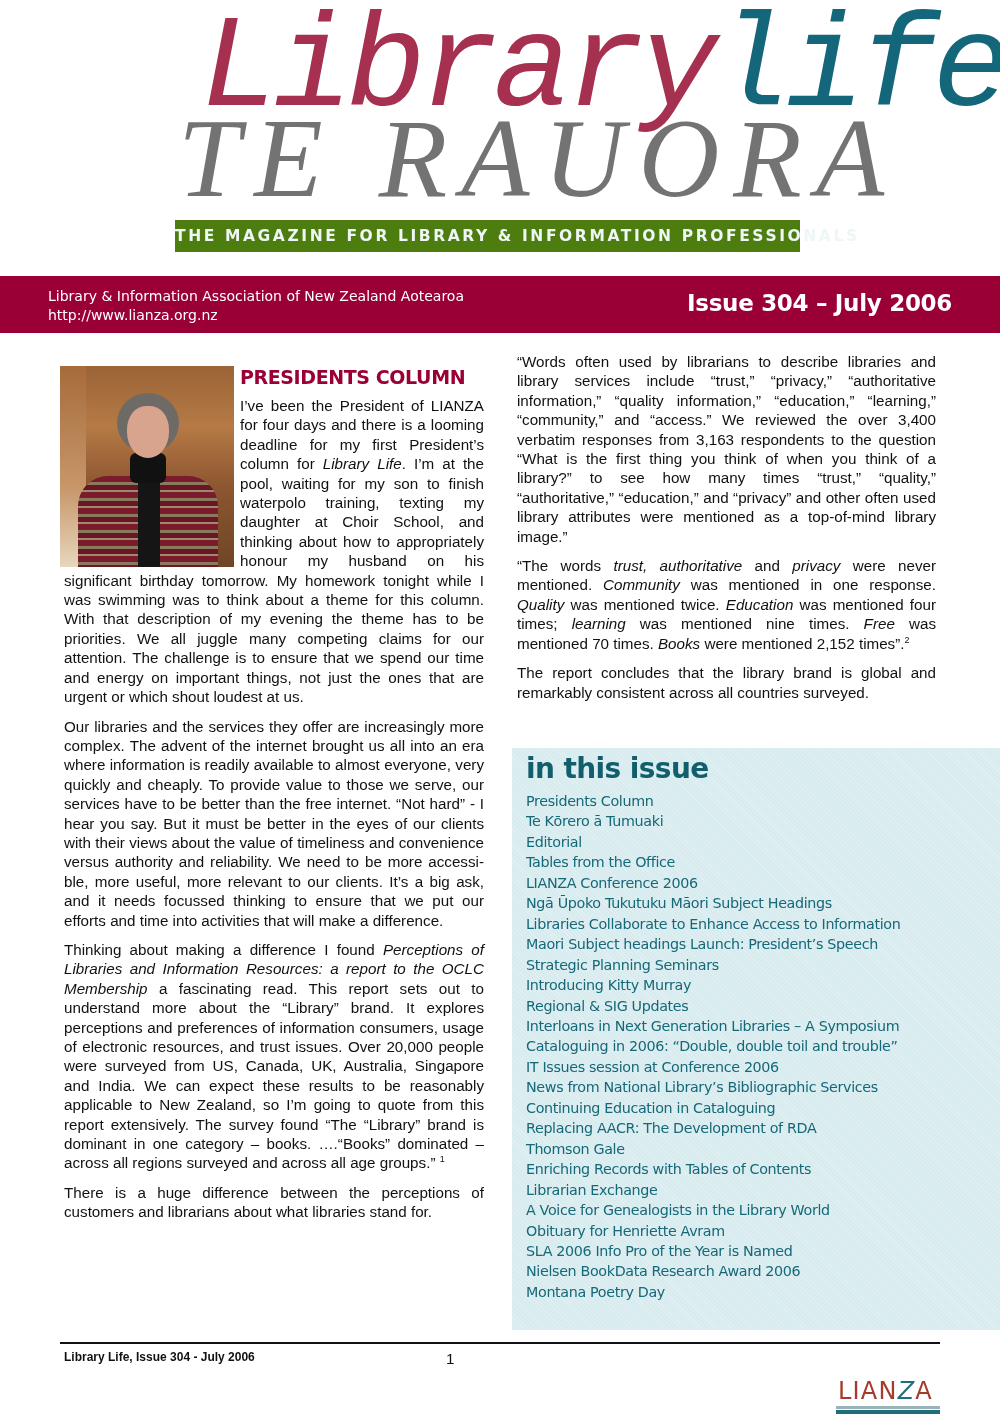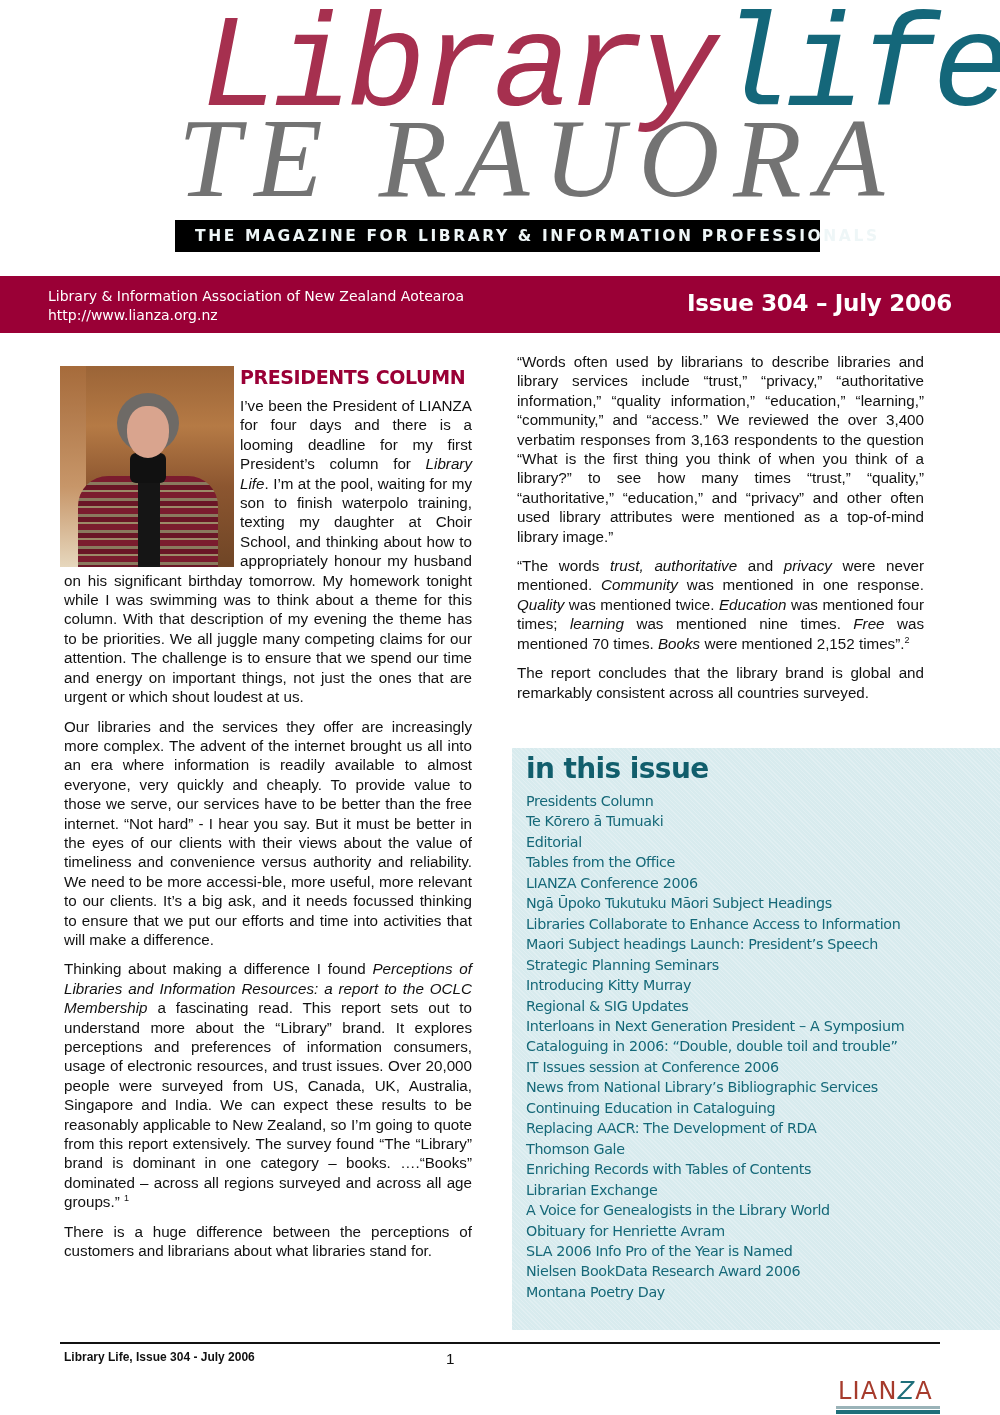--- a/index.html
+++ b/index.html
@@ -4,41 +4,41 @@
 <style>
   html, body { margin: 0; padding: 0; background: #ffffff; }
   body { width: 1000px; height: 1415px; position: relative; overflow: hidden; font-family: "Liberation Sans", sans-serif; color: #111; }
 
   
   .masthead { position: absolute; left: 170px; top: 0; width: 660px; height: 265px; }
   .te-rauora { position: absolute; left: 8px; top: 102px; font-family: "Liberation Serif", serif; font-style: italic; font-size: 112px; letter-spacing: 14px; color: #737373; white-space: nowrap; line-height: 1; }
   .title-line { position: absolute; left: 30px; top: 4px; font-family: Liberation Mono, monospace; font-style: italic; font-size: 132px; letter-spacing: -6px; line-height: 1; white-space: nowrap; text-align: center; }
   .title-library { color: #a6304f; }
   .title-life { color: #14677a; }
-  .tagline { position: absolute; left: 5px; top: 220px; width: 625px; height: 32px; background: #000000; color: #eef6f7; font-family: "DejaVu Sans", sans-serif; font-weight: bold; font-size: 15.5px; letter-spacing: 2.6px; line-height: 32px; text-align: center; white-space: nowrap; padding-left: 20px; }
+  .tagline { position: absolute; left: 5px; top: 220px; width: 625px; height: 32px; background: #4d7c0f; color: #eef6f7; font-family: "DejaVu Sans", sans-serif; font-weight: bold; font-size: 15.5px; letter-spacing: 2.6px; line-height: 32px; text-align: center; white-space: nowrap; }
 
   
   .band { position: absolute; left: 0; top: 276px; width: 1000px; height: 57px; background: #9a0036; color: #fff; }
   .band-org { position: absolute; left: 48px; top: 11px; font-family: "DejaVu Sans", sans-serif; font-size: 14px; line-height: 19px; }
   .band-issue { position: absolute; right: 48px; top: 14px; font-family: "DejaVu Sans", sans-serif; font-weight: bold; font-size: 23px; letter-spacing: -0.3px; }
 
   
   .col-left { position: absolute; left: 64px; top: 365px; width: 420px; }
   .photo { float: left; width: 174px; height: 201px; margin: 1px 6px 2px -4px; position: relative; overflow: hidden;
            background: linear-gradient(180deg, #9b6437 0%, #b57a45 30%, #8c5630 60%, #6f4526 100%); }
   .photo .wall-l { position: absolute; left: 0; top: 0; width: 26px; height: 201px; background: linear-gradient(180deg,#a66b3b,#c79669 60%,#e6d7bd); }
   .photo .hair { position: absolute; left: 57px; top: 27px; width: 62px; height: 60px; border-radius: 50%; background: #6e6a66; }
   .photo .face { position: absolute; left: 67px; top: 40px; width: 42px; height: 52px; border-radius: 45% 45% 50% 50%; background: #d9a48e; }
   .photo .neck { position: absolute; left: 70px; top: 87px; width: 36px; height: 30px; background: #111; border-radius: 6px; }
   .photo .jacket { position: absolute; left: 18px; top: 110px; width: 140px; height: 95px; border-radius: 30px 30px 0 0;
                    background: repeating-linear-gradient(180deg, #7b1c2e 0 6px, #8a7a5e 6px 9px, #6a1626 9px 14px, #9c8a68 14px 16px); }
   .photo .shirt { position: absolute; left: 78px; top: 112px; width: 22px; height: 90px; background: #151515; }
 
   .h-president { font-family: "DejaVu Sans", sans-serif; font-weight: bold; color: #9a0036; font-size: 19px; letter-spacing: -0.4px; margin: 0 0 7px 0; line-height: 24px; }
-  .para { font-size: 15.2px; line-height: 19.4px; text-align: justify; margin: 0 12px 10px 0; }
+  .para { font-size: 15.2px; line-height: 19.4px; text-align: justify; margin: 0 0 10px 0; }
   .para i { }
   sup { font-size: 9px; line-height: 0; vertical-align: 6px; }
 
   
   .col-right { position: absolute; left: 517px; top: 352px; width: 419px; }
 
   
   .toc { position: absolute; left: 512px; top: 748px; width: 501px; height: 582px; background-color: #d8ebee;
          background-image: repeating-linear-gradient(45deg, rgba(255,255,255,0.22) 0 1px, transparent 1px 3px); }
   .toc-title { position: absolute; left: 14px; top: 4px; font-family: "DejaVu Sans", sans-serif; font-weight: bold; font-size: 28px; letter-spacing: -0.6px; color: #115e6c; }
@@ -104,21 +104,21 @@
     <li>Te Kōrero ā Tumuaki</li>
     <li>Editorial</li>
     <li>Tables from the Office</li>
     <li>LIANZA Conference 2006</li>
     <li>Ngā Ūpoko Tukutuku Māori Subject Headings</li>
     <li><span>Libraries Collaborate to Enhance Access to Information</span></li>
     <li>Maori Subject headings Launch: President’s Speech</li>
     <li>Strategic Planning  Seminars</li>
     <li>Introducing Kitty Murray</li>
     <li>Regional &amp; SIG Updates</li>
-    <li>Interloans in Next Generation President – A Symposium</li>
+    <li>Interloans in Next Generation Libraries – A Symposium</li>
     <li>Cataloguing in 2006: “Double, double toil and trouble”</li>
     <li>IT Issues session at Conference 2006</li>
     <li>News from National Library’s Bibliographic Services</li>
     <li>Continuing Education in Cataloguing</li>
     <li>Replacing AACR: The Development of RDA</li>
     <li>Thomson Gale</li>
     <li>Enriching Records with Tables of Contents</li>
     <li>Librarian Exchange</li>
     <li>A Voice for Genealogists in the Library World</li>
     <li>Obituary for Henriette Avram</li>

